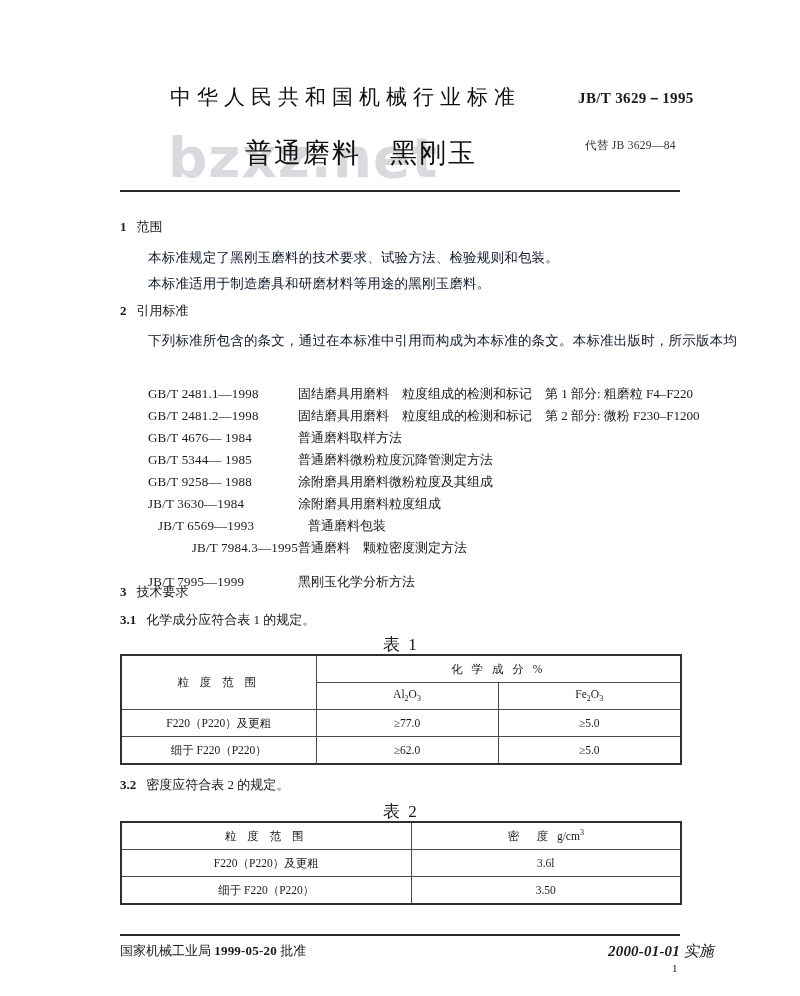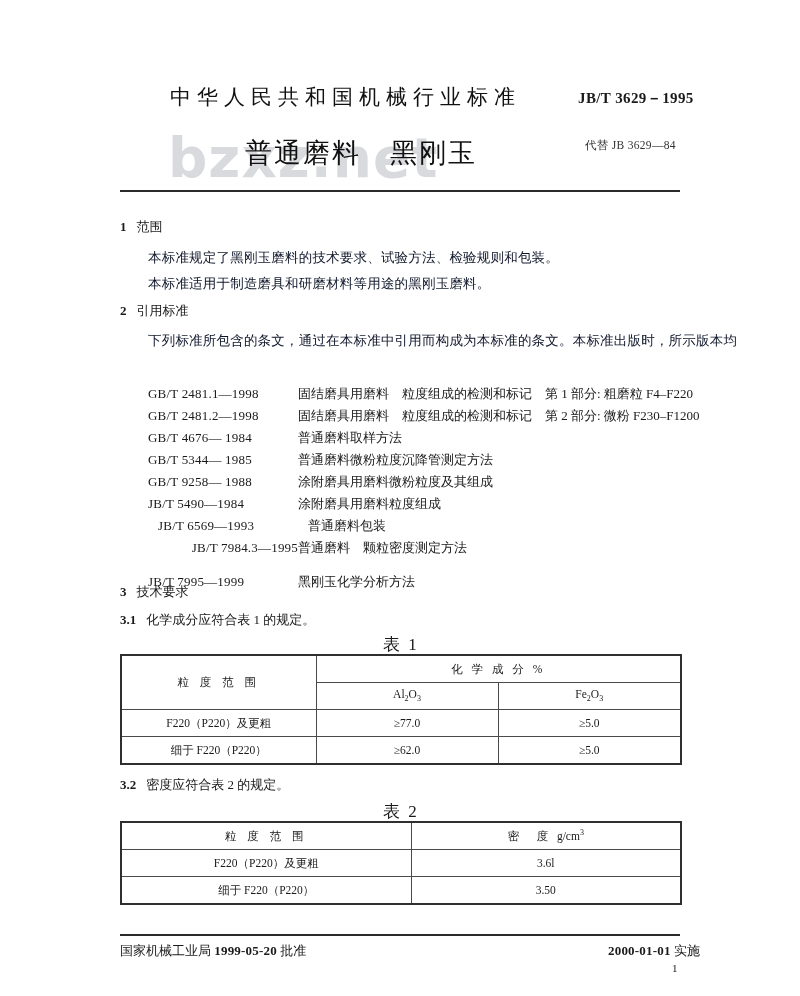--- a/index.html
+++ b/index.html
@@ -172,22 +172,23 @@
     position: absolute;
     left: 120px;
     top: 938px;
     font-size: 13px;
     white-space: nowrap;
   }
   .foot-right {
     position: absolute;
     left: 608px;
     top: 938px;
-    font-size: 13px;
-    white-space: nowrap;
+    font-size: 15px;
+    white-space: nowrap;
+    font-style: italic;
   }
   .foot-left b, .foot-right b {
     font-family: "Liberation Serif", serif;
     letter-spacing: 0.2px;
   }
   .pageno {
     position: absolute;
     left: 672px;
     top: 958px;
     font-size: 11px;
@@ -229,21 +230,21 @@
     <div class="ref-row" style="left:148px; top:425px;">
       <span class="ref-code">GB/T 4676— 1984</span><span class="ref-title">普通磨料取样方法</span>
     </div>
     <div class="ref-row" style="left:148px; top:447px;">
       <span class="ref-code">GB/T 5344— 1985</span><span class="ref-title">普通磨料微粉粒度沉降管测定方法</span>
     </div>
     <div class="ref-row" style="left:148px; top:469px;">
       <span class="ref-code">GB/T 9258— 1988</span><span class="ref-title">涂附磨具用磨料微粉粒度及其组成</span>
     </div>
     <div class="ref-row" style="left:148px; top:491px;">
-      <span class="ref-code">JB/T 5490—1984</span><span class="ref-title">涂附磨具用磨料粒度组成</span>
+      <span class="ref-code">JB/T 3630—1984</span><span class="ref-title">涂附磨具用磨料粒度组成</span>
     </div>
     <div class="ref-row" style="left:148px; top:513px;margin-left:10px;">
       <span class="ref-code">JB/T 6569—1993</span><span class="ref-title">普通磨料包装</span>
     </div>
     <div class="ref-row" style="left:148px; top:535px;text-align:right;">
       <span class="ref-code">JB/T 7984.3—1995</span><span class="ref-title">普通磨料　颗粒密度测定方法</span>
     </div>
     <div class="ref-row" style="left:148px; top:557px;margin-top:12px;">
       <span class="ref-code">JB/T 7995—1999</span><span class="ref-title">黑刚玉化学分析方法</span>
     </div>

